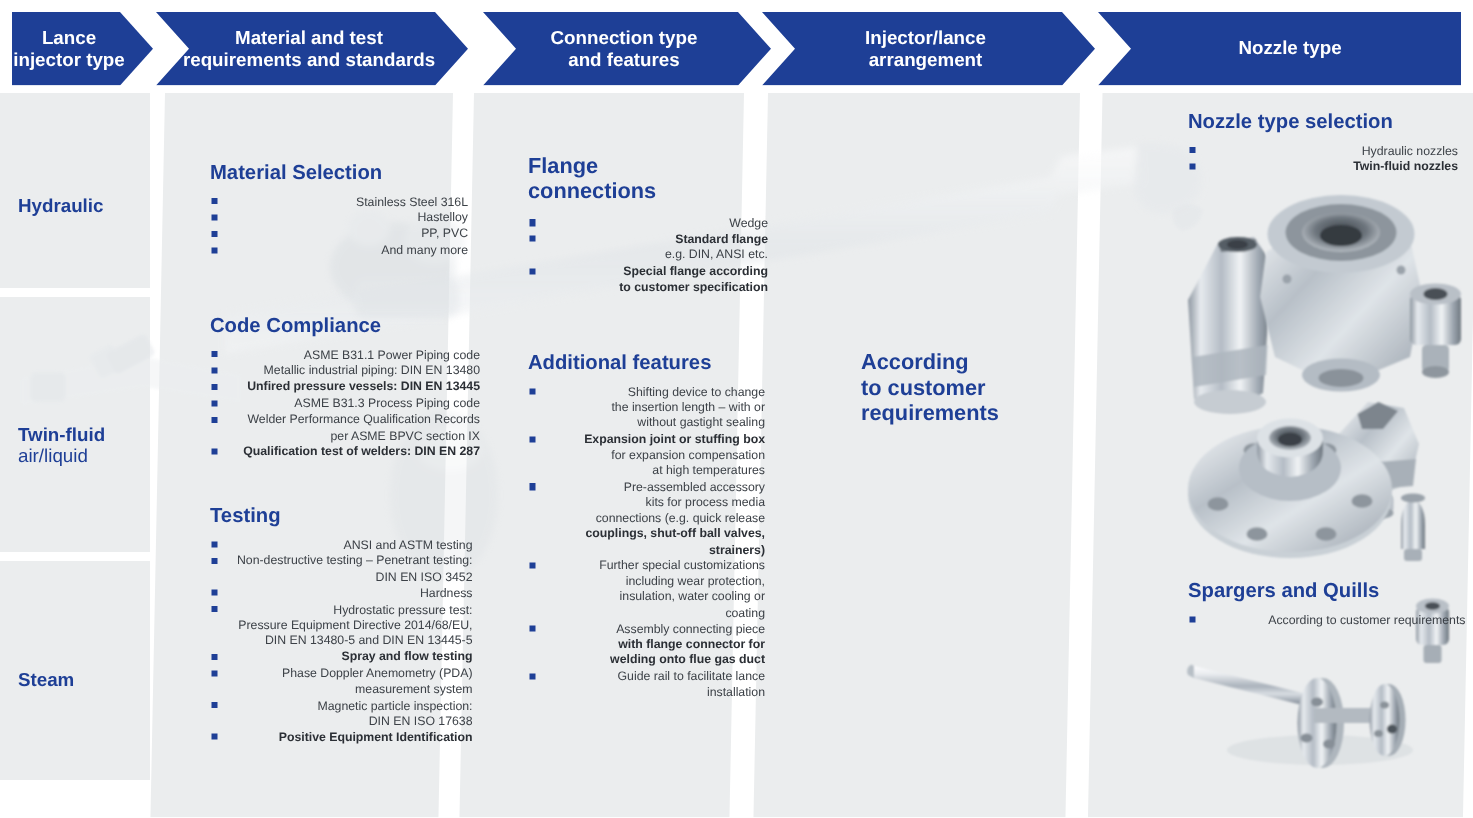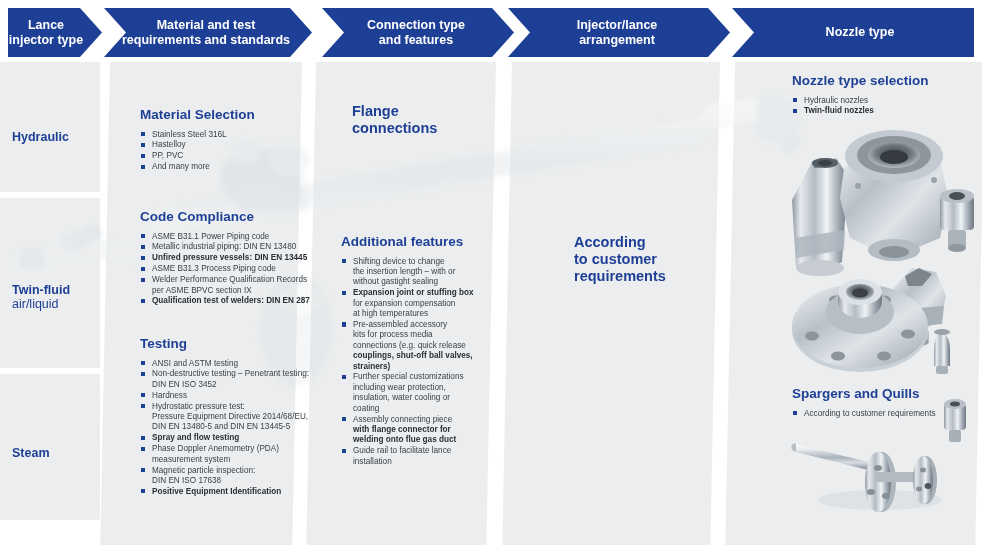--- a/index.html
+++ b/index.html
@@ -69,20 +69,21 @@
     color:#1e3f96;font-weight:bold;font-size:13.5px;line-height:15.5px;
     margin:0 0 7px 0;
   }
   .blk-title.big{font-size:14.5px;line-height:17px;}
   ul.blist{list-style:none;margin:0;padding:0;}
   ul.blist li{
     position:relative;padding-left:12px;
     font-size:8.2px;line-height:10.4px;
     color:#3c4147;
     margin-bottom:0.5px;
+    text-align:right;
   }
   ul.blist li:before{
     content:"";position:absolute;left:1px;top:2.4px;
     width:4.2px;height:4.2px;background:#1e3f96;
   }
   ul.blist li.b{font-weight:bold;color:#2b2f35;}
   ul.blist li .bd{font-weight:bold;color:#2b2f35;}
   ul.blist li .sm{display:block;}
 </style>
 </head>
@@ -339,23 +340,29 @@
         <li class="b"><span style="white-space: pre-line;">Spray and flow testing</span></li>
         <li><span style="white-space: pre-line;">Phase Doppler Anemometry (PDA)</span><span class="sm" style="white-space: pre-line;">measurement system</span></li>
         <li><span style="white-space: pre-line;">Magnetic particle inspection:</span><span class="sm" style="white-space: pre-line;">DIN EN ISO 17638</span></li>
         <li class="b"><span style="white-space: pre-line;">Positive Equipment Identification</span></li>
       </ul>
   </div>
 
   <div class="block" style="left:352px;top:103px;width:160px;">
     <div class="blk-title big" style="white-space:pre-line;">Flange
 connections</div>
-  </div>
-
-  <div class="block" style="left:341px;top:234px;width:158px;">
+    <ul class="blist">
+        <li><span style="white-space: pre-line;">Wedge</span></li>
+        <li class="b"><span style="white-space: pre-line;">Standard flange</span><span class="sm" style="white-space: pre-line; font-weight: normal; color: rgb(60, 65, 71);">e.g. DIN, ANSI etc.</span></li>
+        <li class="b"><span style="white-space: pre-line;">Special flange according
+to customer specification</span></li>
+      </ul>
+  </div>
+
+  <div class="block" style="left:352px;top:234px;width:158px;">
     <div class="blk-title">Additional features</div>
     <ul class="blist">
         <li><span style="white-space: pre-line;">Shifting device to change
 the insertion length – with or
 without gastight sealing</span></li>
         <li class="b"><span style="white-space: pre-line;">Expansion joint or stuffing box</span><span class="sm" style="white-space: pre-line; font-weight: normal; color: rgb(60, 65, 71);">for expansion compensation
 at high temperatures</span></li>
         <li><span style="white-space: pre-line;">Pre-assembled accessory
 kits for process media
 connections (e.g. quick release</span><span class="sm bd" style="white-space: pre-line;">couplings, shut-off ball valves,

